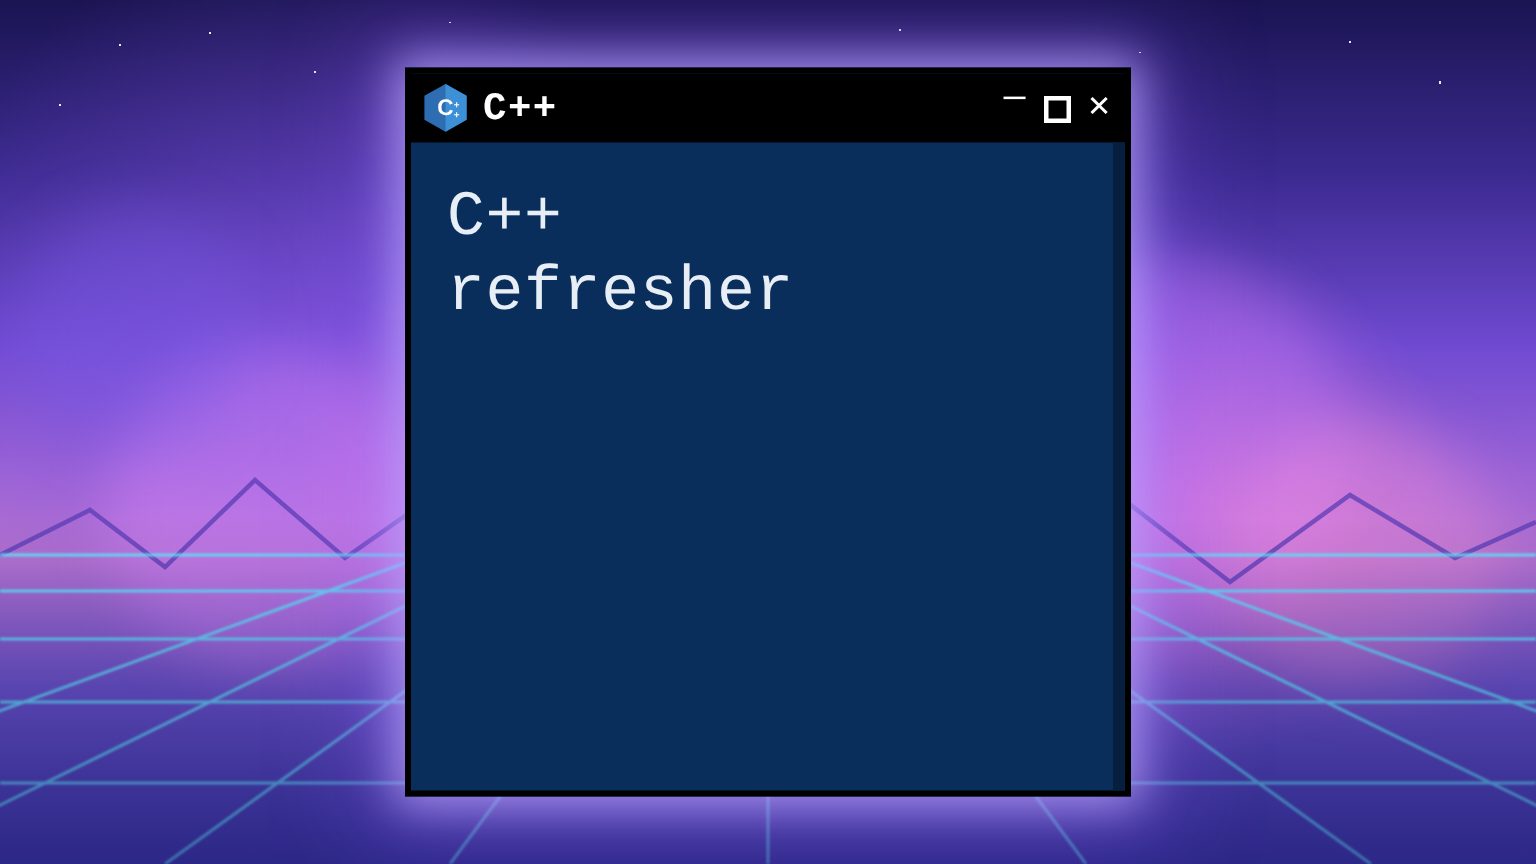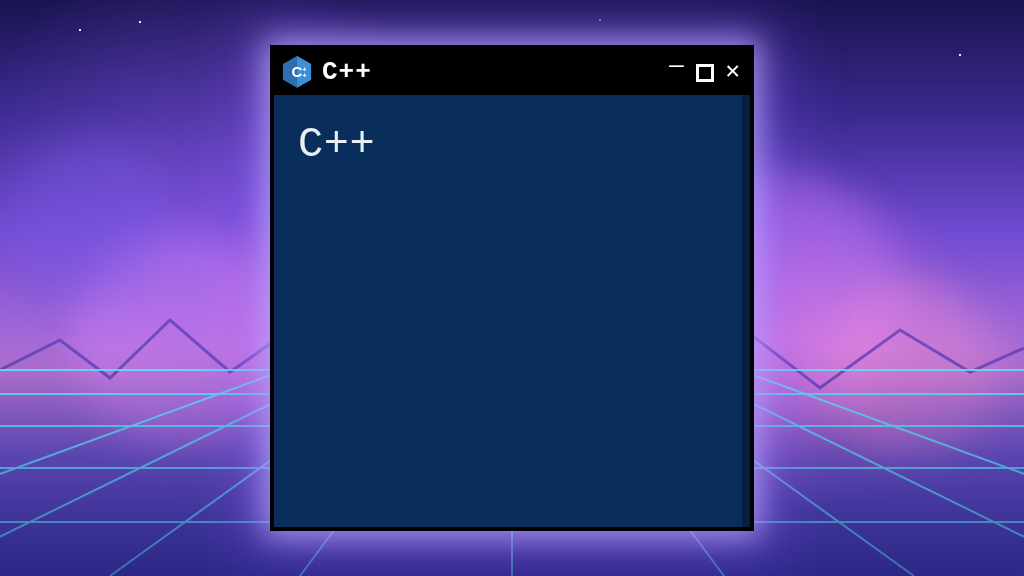--- a/index.html
+++ b/index.html
@@ -154,15 +154,16 @@
     </span>
     <span class="title-text">C++</span>
     <div class="win-controls">
       <span class="ctl ctl-min">—</span>
       <span class="ctl ctl-max"></span>
       <span class="ctl ctl-close">✕</span>
     </div>
   </div>
   <div class="content">
     <div class="line">C++</div>
+    <div class="line">refresher</div>
   </div>
   <div class="right-edge"></div>
 </div>
 
 </body></html>

